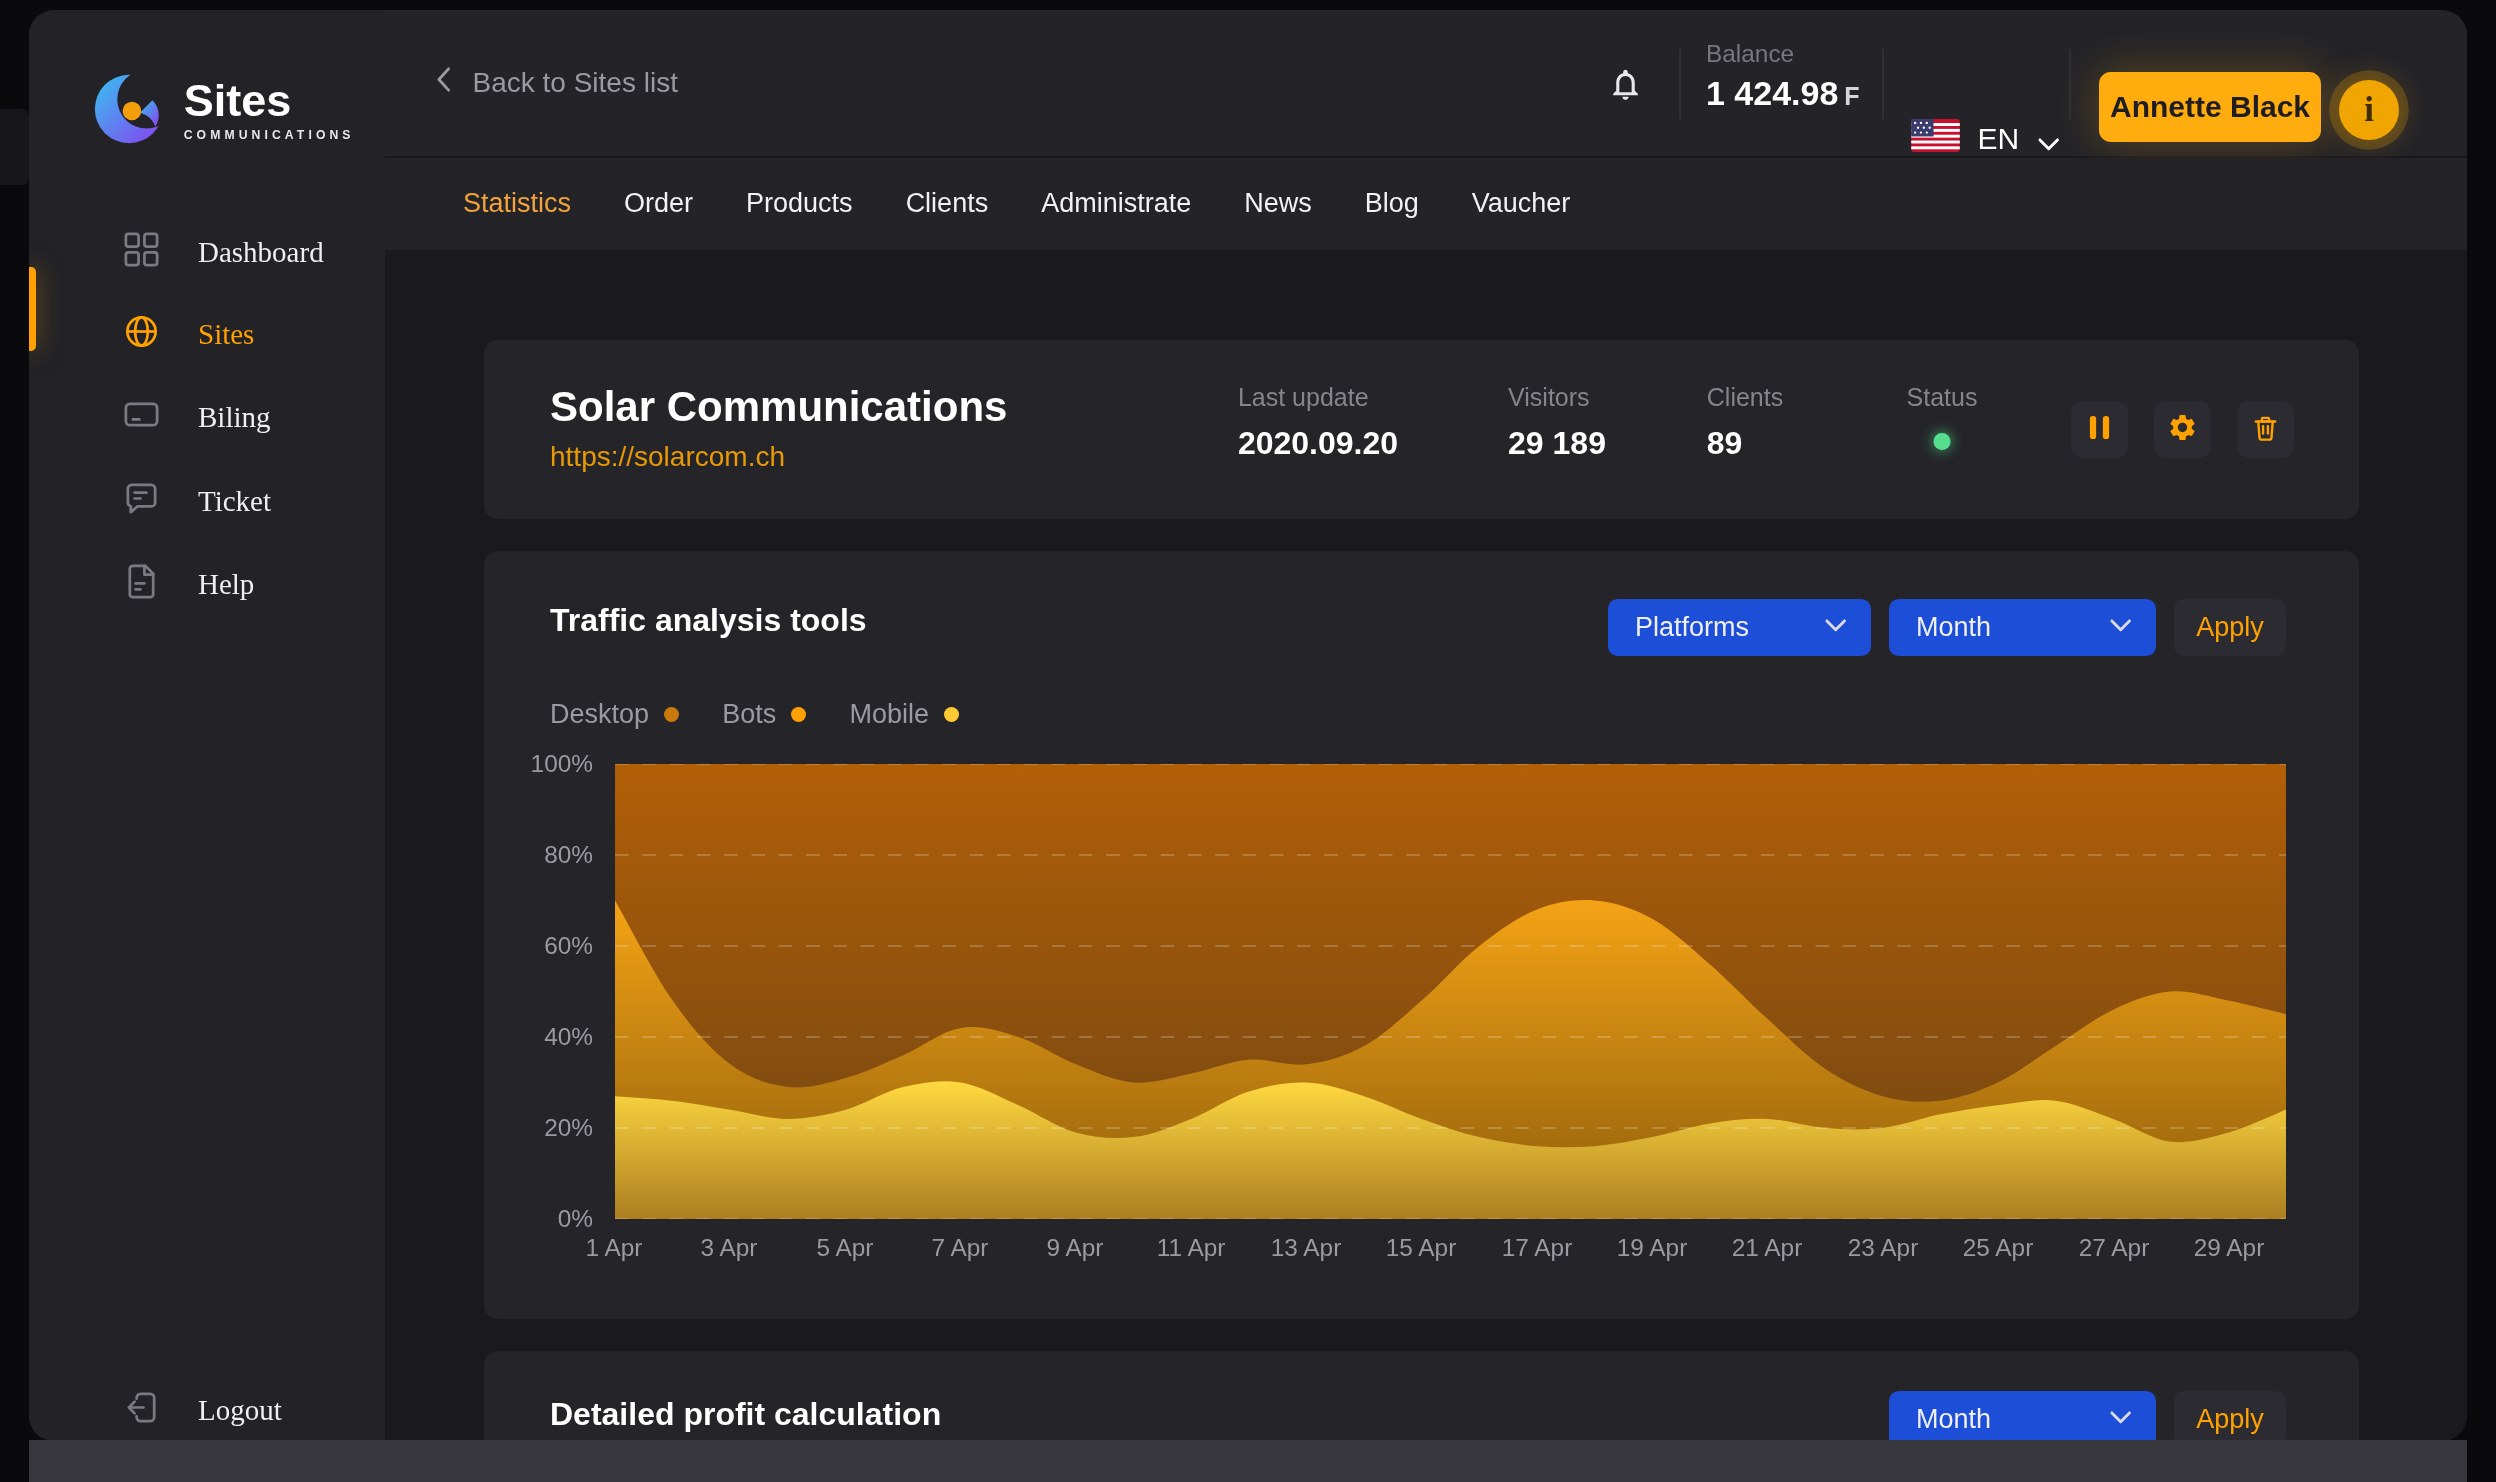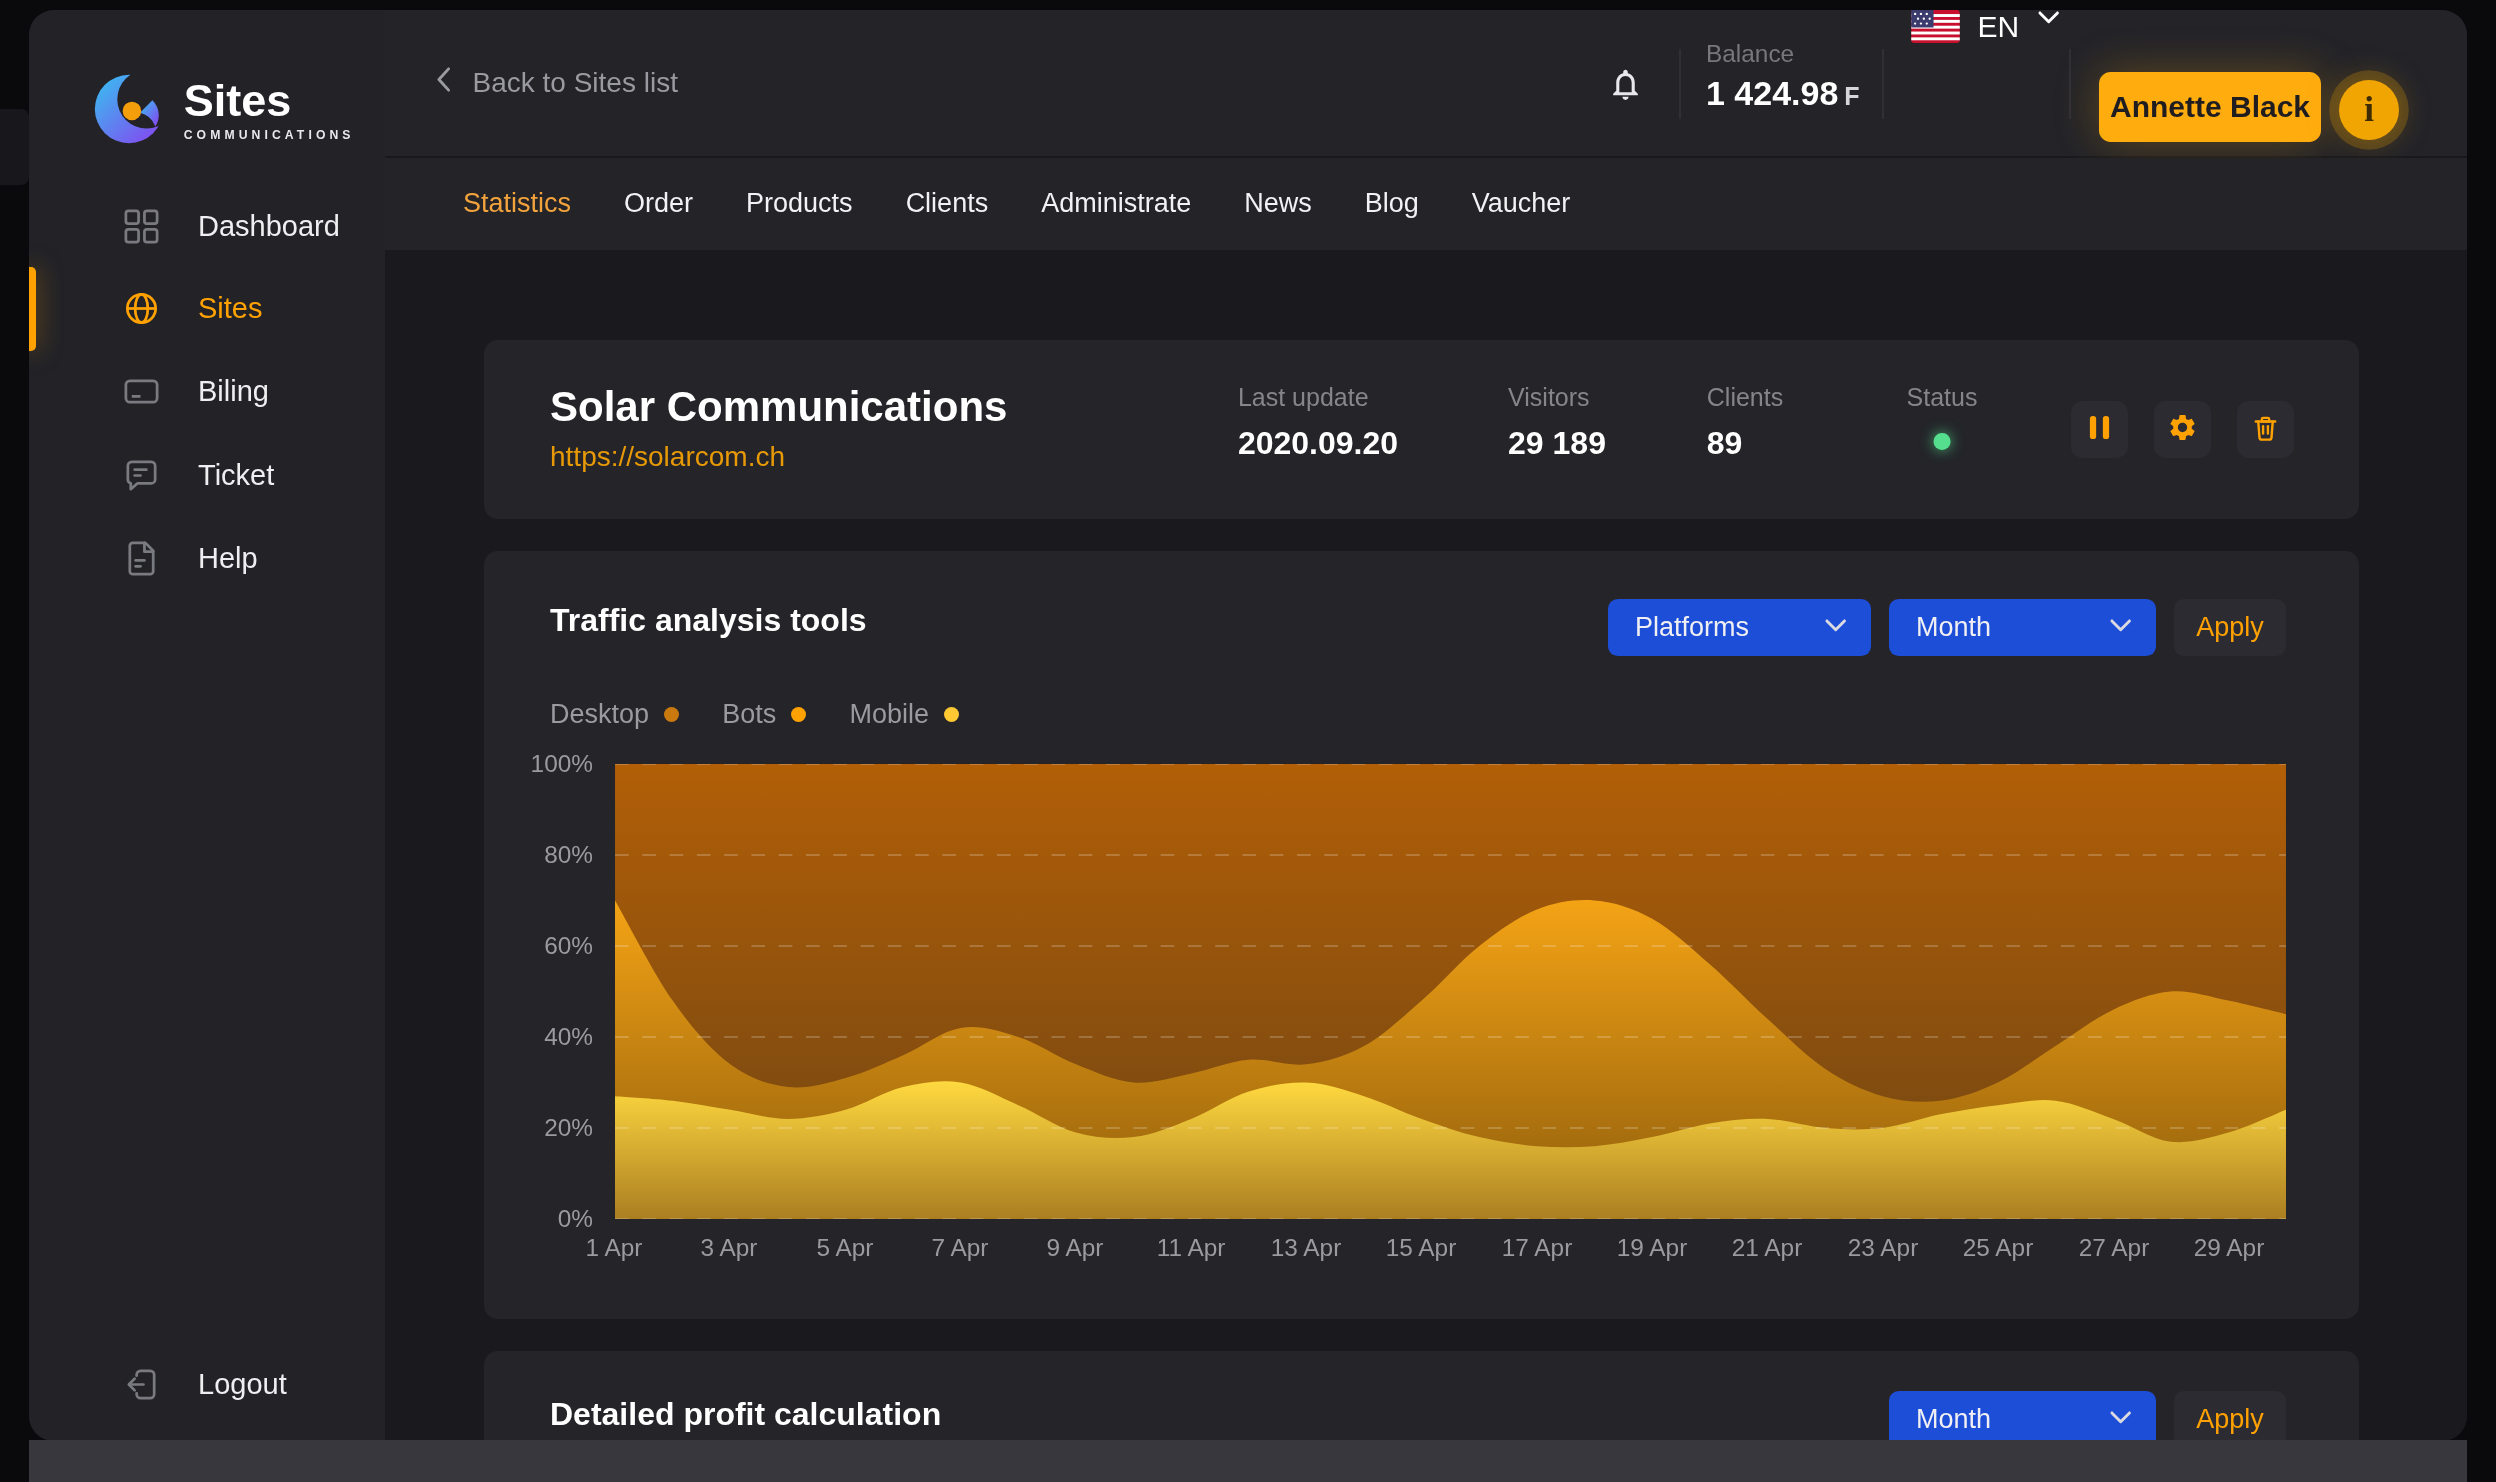--- a/index.html
+++ b/index.html
@@ -12,35 +12,35 @@
   
   .backdrop-tab{left:0;top:109px;width:29px;height:76px;background:#18181c;border-radius:0 7.8px 7.8px 0;}
   .app-window{left:29px;top:9.8px;width:2438px;height:1431px;background:#1a1a1e;border-radius:25px;overflow:hidden;}
   .bottom-strip{left:29px;top:1440px;width:2438px;height:42px;background:#38373e;}
   
   .sidebar{left:0;top:0;width:356px;height:1431px;background:#222227;}
   .logo{left:59px;top:55px;width:273px;height:90px;display:flex;align-items:center;}
   .logo-text{margin-left:13.7px;}
   .logo-name{color:#ffffff;font-size:45px;font-weight:bold;line-height:1;}
   .logo-tagline{color:#e9e9ec;font-size:12.2px;letter-spacing:4.1px;margin-top:4.9px;font-weight:bold;}
-  .side-item{left:0;width:356px;height:84px;display:flex;align-items:center;cursor:pointer;}
+  .side-item{left:0;width:356px;height:84px;display:flex;align-items:flex-end;cursor:pointer;font-family:Liberation Serif, serif;}
   .side-item .ic{width:39px;height:39px;margin-left:93px;flex:0 0 auto;}
   .side-item .lbl{margin-left:37px;font-size:29px;color:#efeff1;}
   .side-item.active .lbl{color:#ffa201;}
   .active-bar{left:0;top:257px;width:6.8px;height:84px;background:#ffa201;border-radius:0 4.9px 4.9px 0;box-shadow:0 0 25px rgba(255,162,1,.55);}
   
   .header{left:356px;top:0;width:2082px;height:146px;background:#232328;border-bottom:2px solid #19191d;}
   .back-link{left:49px;top:0;height:146px;display:flex;align-items:center;gap:19px;color:#9a9aa1;font-size:28px;cursor:pointer;}
   .hdr-divider{top:39px;width:2px;height:70px;background:#2f2f35;}
   .bell{left:1222px;top:55px;width:37px;height:39px;cursor:pointer;}
   .balance{left:1321px;top:30px;width:195px;}
   .balance-label{color:#77777d;font-size:24.4px;}
   .balance-value{color:#ffffff;font-size:34px;font-weight:bold;margin-top:5.9px;}
   .balance-cur{font-size:25px;font-weight:bold;color:#d6d6da;margin-left:5.9px;}
-  .lang{left:1526px;top:0;height:146px;display:flex;align-items:flex-start;gap:17.6px;cursor:pointer;}
+  .lang{left:1526px;top:0;height:146px;display:flex;align-items:flex-end;gap:17.6px;cursor:pointer;}
   .lang-code{color:#ffffff;font-size:30px;}
   .user-btn{left:1714px;top:62px;width:222px;height:70px;background:#ffac0f;border:none;border-radius:11.7px;
     color:#1f1d20;font-size:30px;font-weight:bold;cursor:pointer;box-shadow:0 0 45px rgba(255,172,15,.28);}
   .info-btn{left:1954px;top:70px;width:60px;height:60px;border-radius:50%;background:#f0a502;border:none;cursor:pointer;
     color:#3c2b04;font-size:35px;font-weight:bold;font-family:"Liberation Serif",serif;
     box-shadow:0 0 0 9.8px rgba(240,165,2,.22),0 0 33px rgba(240,165,2,.35);}
   
   .tabsbar{left:356px;top:148px;width:2082px;height:92px;background:#232328;display:flex;align-items:center;gap:53px;padding-left:78px;box-sizing:border-box;}
   .tab{font-size:27px;color:#f2f2f4;cursor:pointer;}
   .tab.active{color:#f2a33c;}

